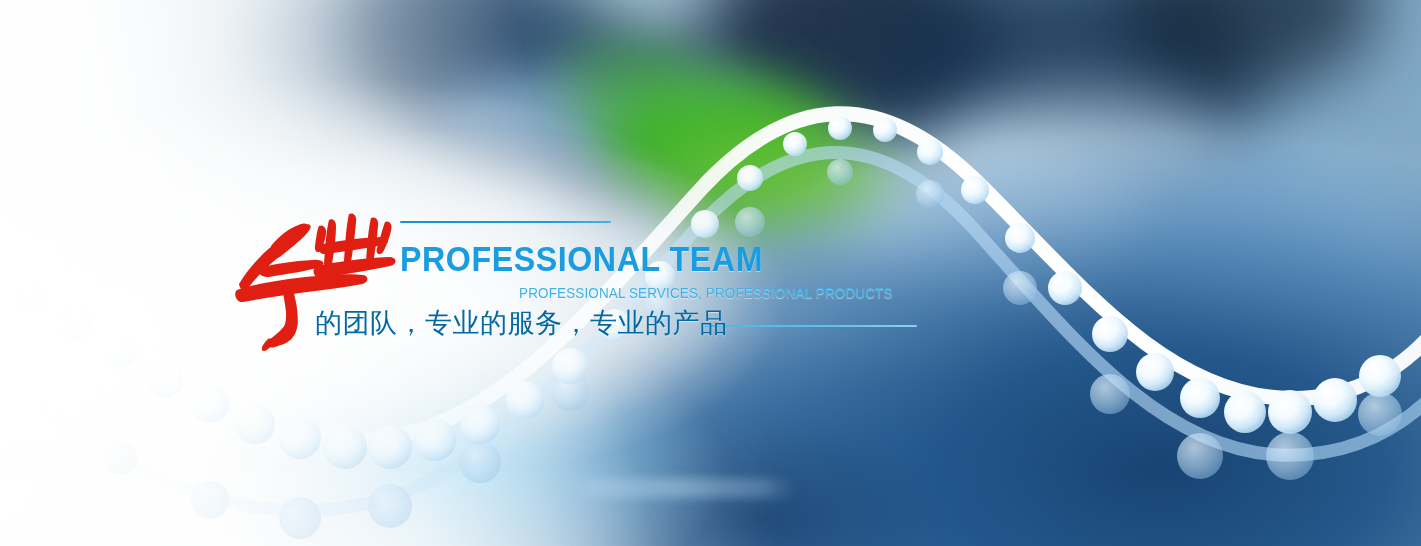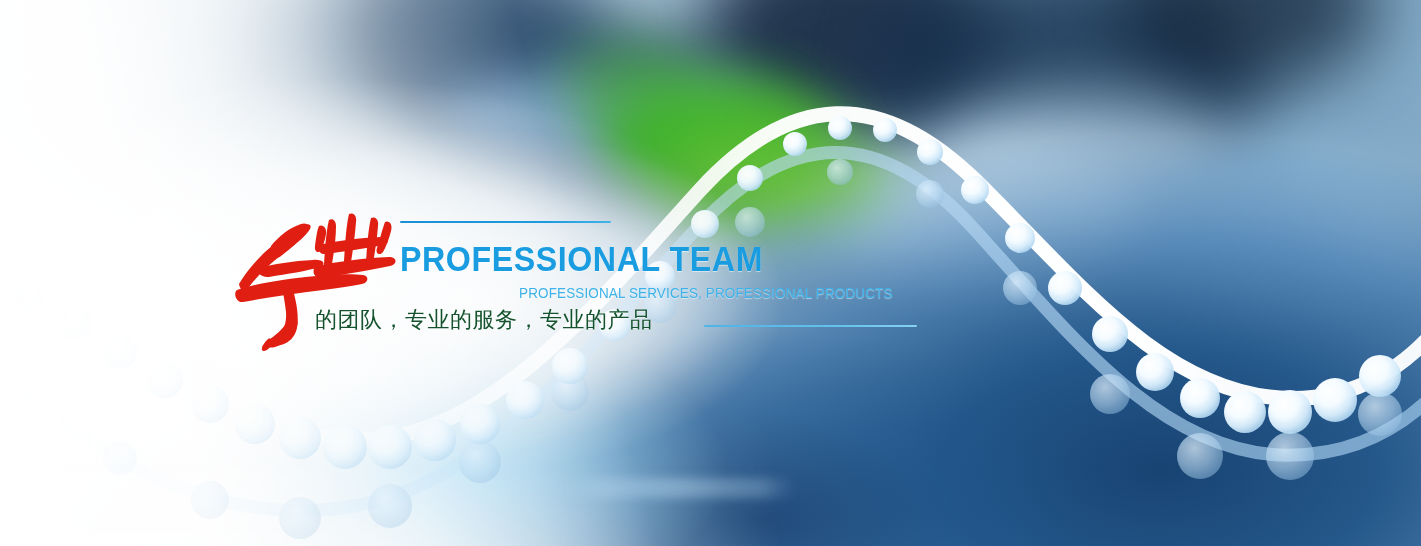--- a/index.html
+++ b/index.html
@@ -196,24 +196,24 @@
     white-space: nowrap;
     transform: scaleX(0.93);
     transform-origin: left center;
     text-shadow: 0 1px 1px rgba(255,255,255,0.5);
   }
 
   .cn-line {
     position: absolute;
     left: 272px;
     top: 307px;
-    font-size: 22px;
+    font-size: 27px;
     font-weight: normal;
     letter-spacing: 0.5px;
-    color: #14532d;
+    color: #0369a1;
     line-height: 1.15;
     white-space: nowrap;
     font-family: "DejaVu Sans", "Liberation Sans", sans-serif;
     text-shadow: 0 1px 1px rgba(255,255,255,0.55);
     text-align: center;
   }
 
   
   .ghost-text {
     position: absolute;

